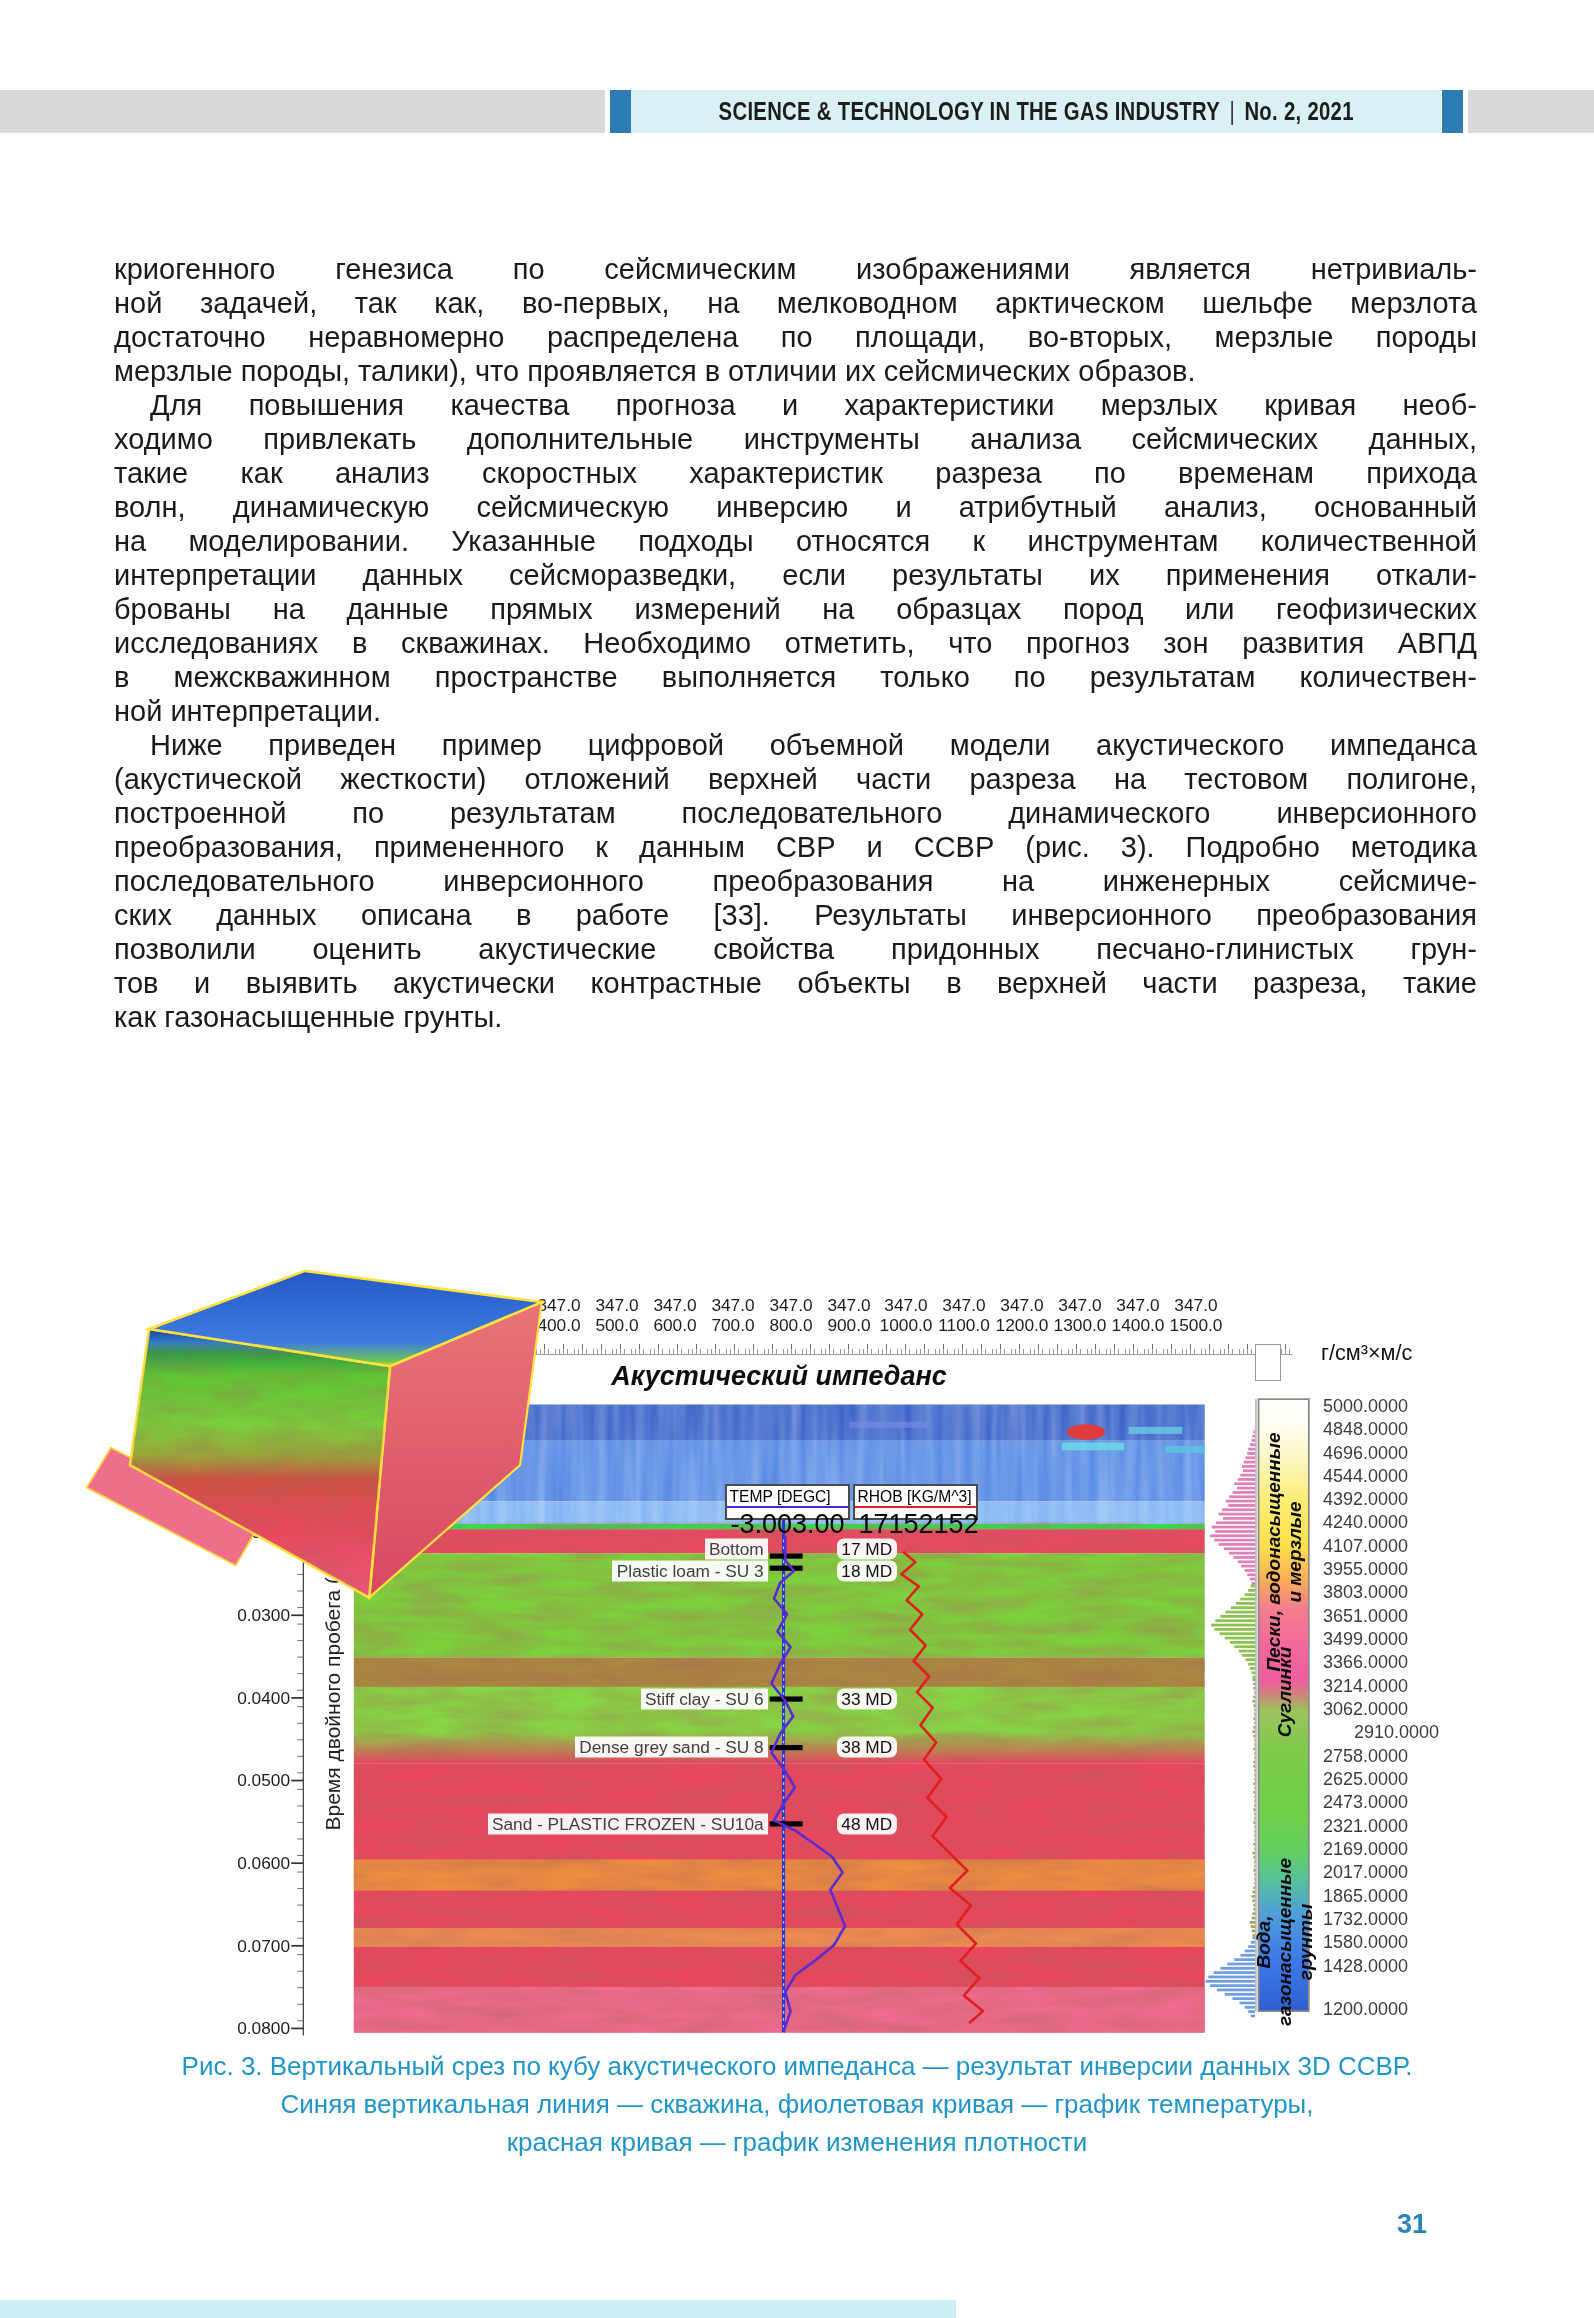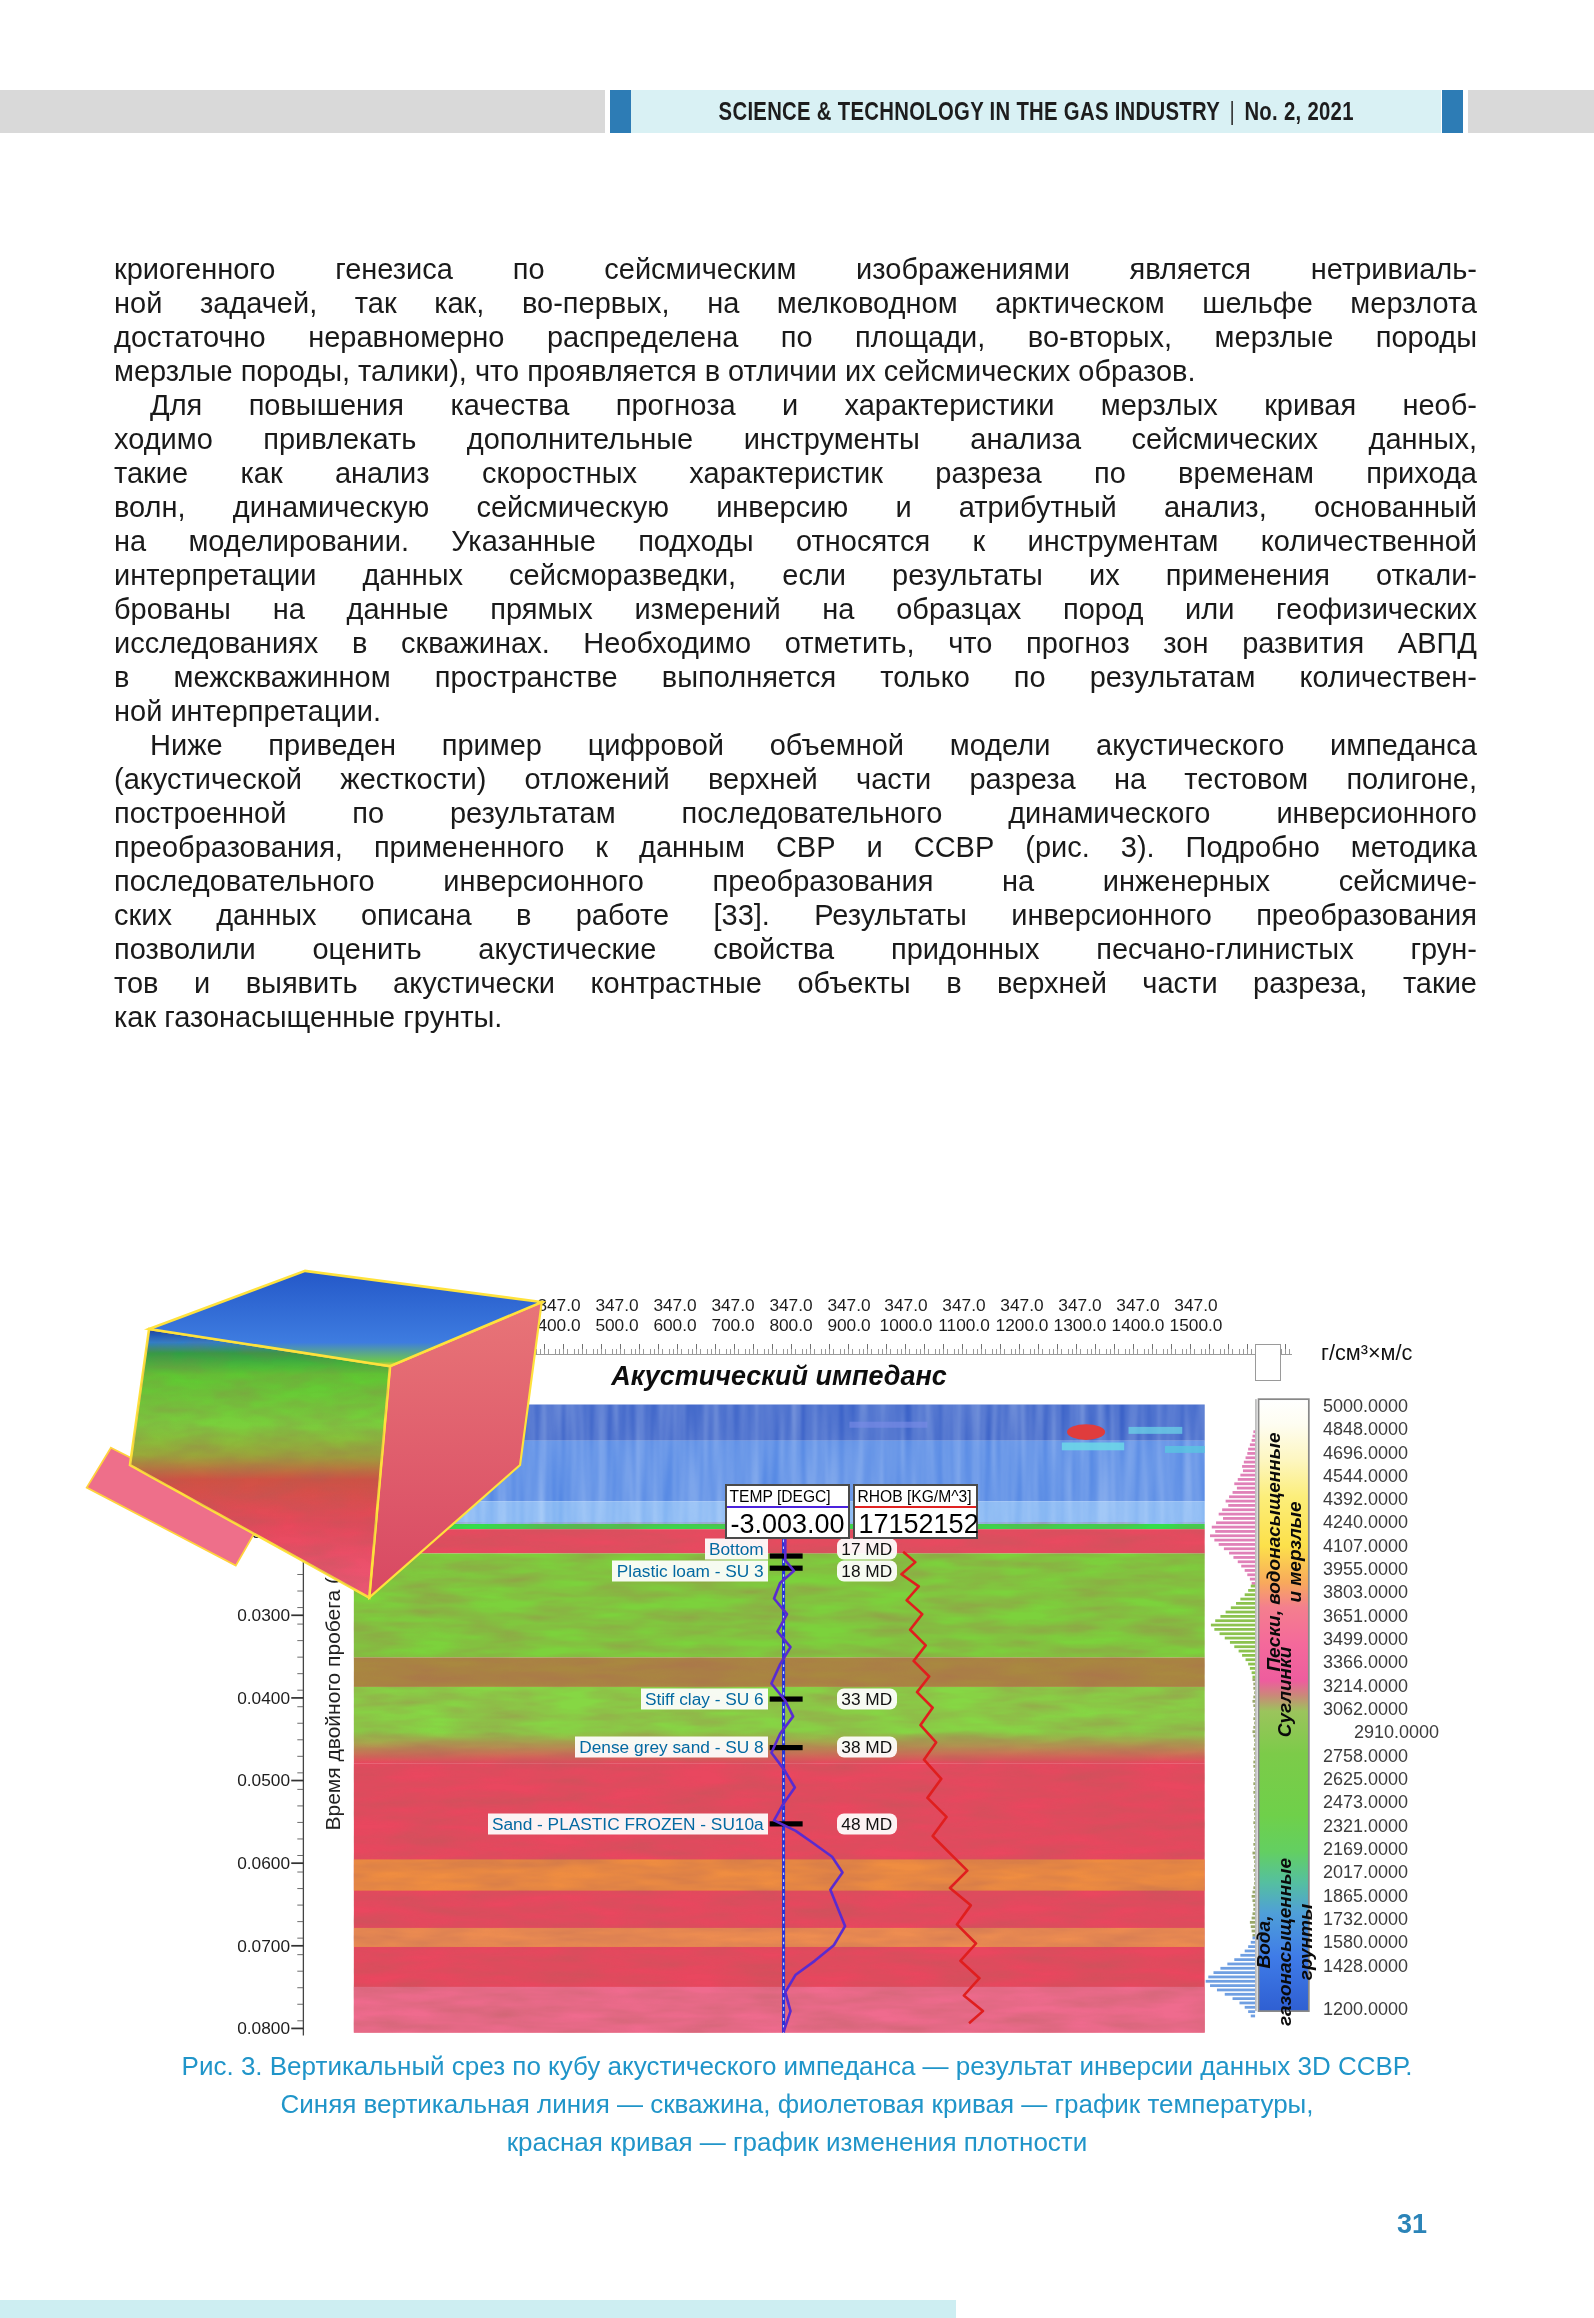--- a/index.html
+++ b/index.html
@@ -40,24 +40,24 @@
              font-weight:bold;font-style:italic;font-size:27px;color:#0d0d0d;white-space:nowrap;}
   .unit{position:absolute;left:1321px;top:1340px;font-size:21.7px;color:#111;}
   .ylab{position:absolute;right:1304px;transform:translateY(-50%);font-size:17.3px;color:#1d1d1d;}
   .ax-title{position:absolute;left:333px;top:1695px;transform:translate(-50%,-50%) rotate(-90deg);
             font-size:21px;color:#222;white-space:nowrap;}
   .cbv{position:absolute;left:1323px;transform:translateY(-50%);font-size:18px;color:#3c3c3c;white-space:nowrap;}
   .zlab{position:absolute;transform:translate(-50%,-50%) rotate(-90deg);
         font-style:italic;font-weight:bold;font-size:19px;line-height:21px;
         white-space:pre-line;text-align:center;color:#0a0a0a;}
   .mname{position:absolute;right:826px;transform:translateY(-50%);
-         background:rgba(255,255,255,.93);padding:0 4.3px;font-size:17.3px;color:#0369a1;white-space:nowrap;}
+         background:rgba(255,255,255,.93);padding:0 4.3px;font-size:17.3px;color:#404040;white-space:nowrap;}
   .mdepth{position:absolute;left:837px;transform:translateY(-50%);
           background:rgba(255,255,255,.93);padding:0 4.3px;font-size:17.3px;color:#111;white-space:nowrap;border-radius:7px;}
-  .wpanel{position:absolute;top:1484px;width:125px;height:55px;border:2.6px solid #4a4a4a;
+  .wpanel{position:absolute;top:1484px;width:125px;height:36px;border:2.6px solid #4a4a4a;
           background:#fff;box-sizing:border-box;}
   .wpanel .t{font-size:15.6px;padding:1.7px 2.6px 0;color:#000;white-space:nowrap;border-bottom:2.6px solid;}
   .wpanel .vals{display:flex;justify-content:space-between;font-size:27px;padding:1.7px 3.5px 0;color:#000000;}
 
   
   .caption{position:absolute;left:0;top:2047px;width:1594px;text-align:center;
            color:#2095c9;font-size:26px;line-height:38px;}
   .pageno{position:absolute;left:1397px;top:2209px;font-size:27px;font-weight:bold;color:#2b84b8;}
   .footer-bar{position:absolute;left:0;top:2300px;width:956px;height:19px;background:#cdeef2;}
 

